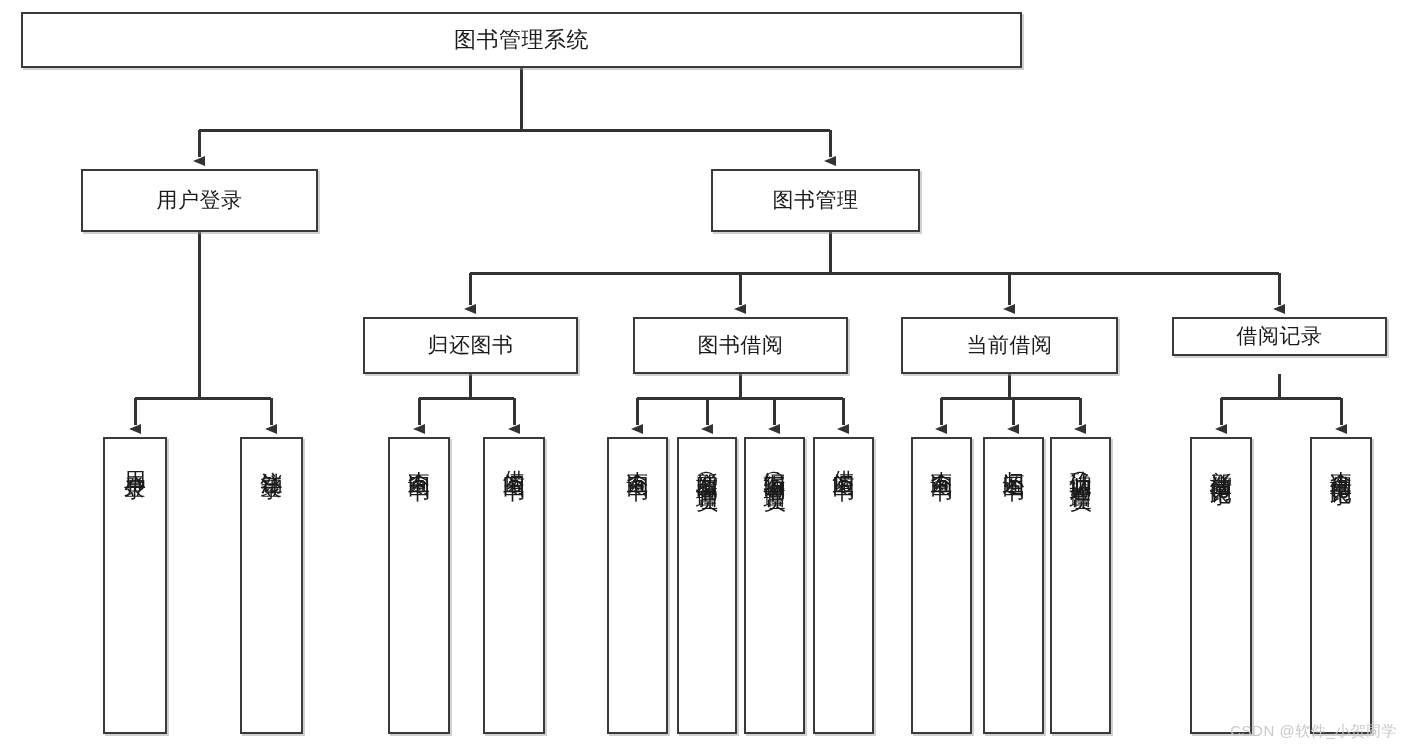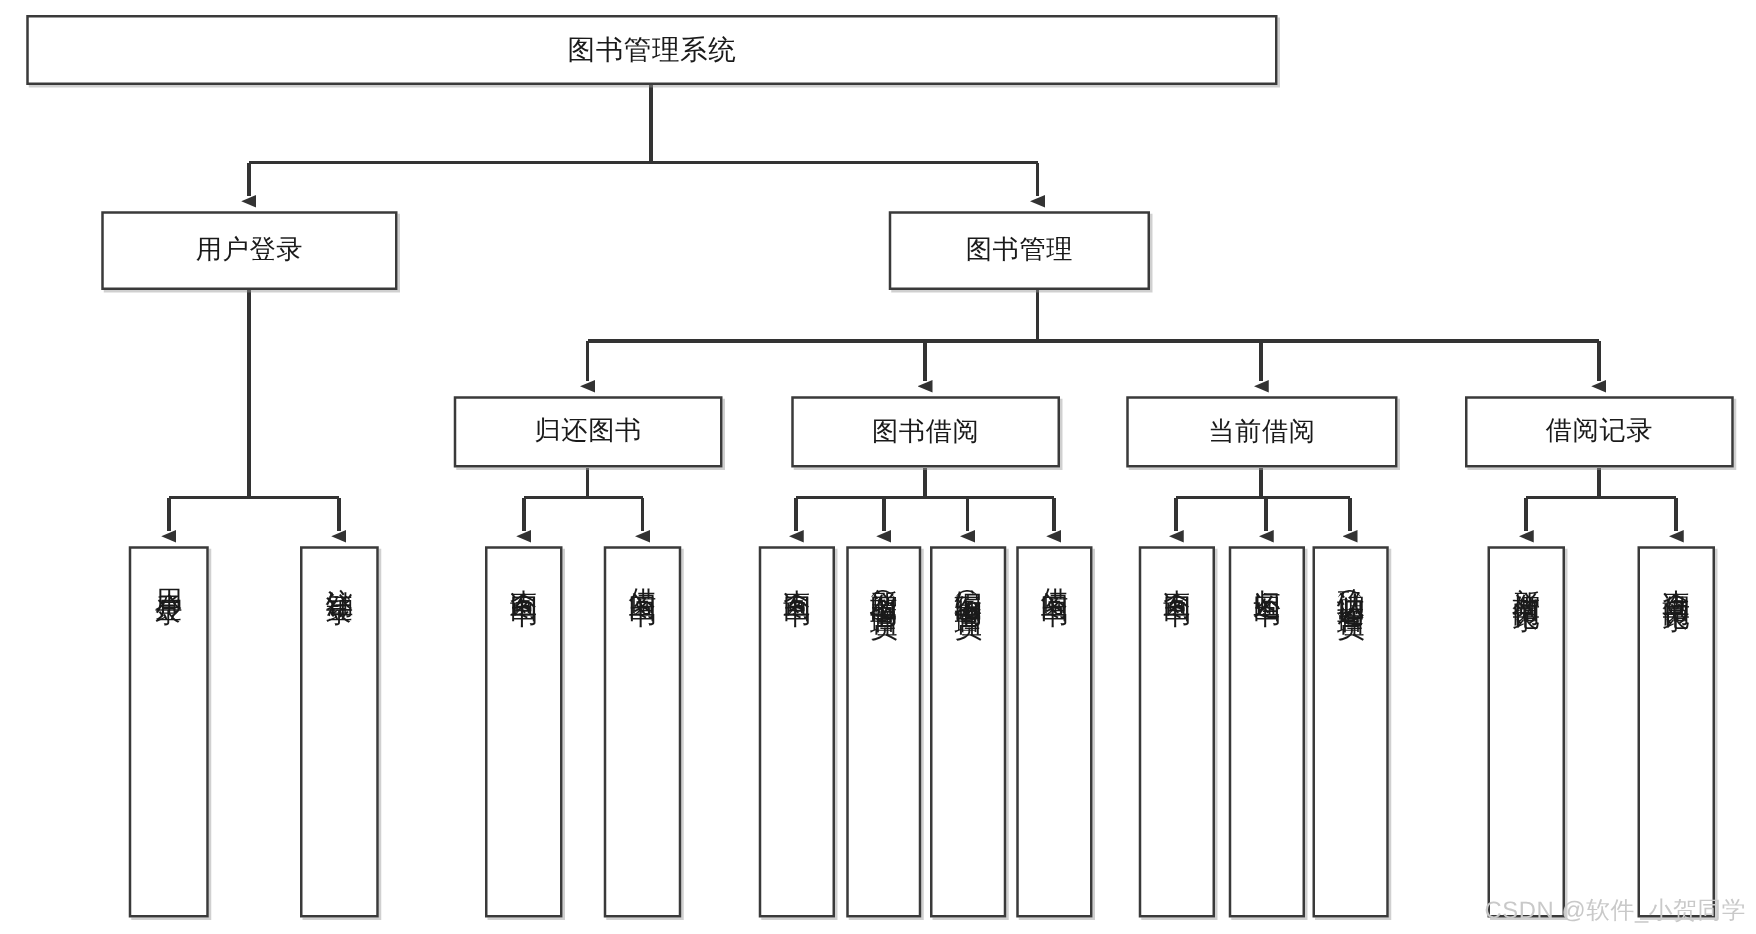--- a/index.html
+++ b/index.html
@@ -57,21 +57,21 @@
     font-size: 22px;
     letter-spacing: 3px;
     line-height: 1;
     white-space: nowrap;
   }
   .node.root .node-label { font-size: 22px; }
   .watermark {
     position: absolute;
     right: 8px;
     bottom: 6px;
-    font-size: 19px;
+    font-size: 15px;
     color: #c9c9c9;
     white-space: nowrap;
     letter-spacing: 0.5px;
   }
 </style>
 </head>
 <body>
 
 <div id="canvas">
 
@@ -138,21 +138,21 @@
 
   <div class="node horiz" style="left:363px; top:317px; width:215px; height:57px;">
     <span class="node-label">归还图书</span>
   </div>
   <div class="node horiz" style="left:633px; top:317px; width:215px; height:57px;font-family:Liberation Serif, serif;">
     <span class="node-label">图书借阅</span>
   </div>
   <div class="node horiz" style="left:901px; top:317px; width:217px; height:57px;font-family:Liberation Serif, serif;">
     <span class="node-label">当前借阅</span>
   </div>
-  <div class="node horiz" style="left:1172px; top:317px; width:215px; height:57px;">
+  <div class="node horiz" style="left:1172px; top:317px; width:215px; height:39px;">
     <span class="node-label">借阅记录</span>
   </div>
 
   <div class="node vert" style="left:103px; top:437px; width:64px; height:297px;">
     <span class="node-label">用户登录</span>
   </div>
   <div class="node vert" style="left:240px; top:437px; width:63px; height:297px;">
     <span class="node-label">注销登录</span>
   </div>
   <div class="node vert" style="left:388px; top:437px; width:62px; height:297px;">

